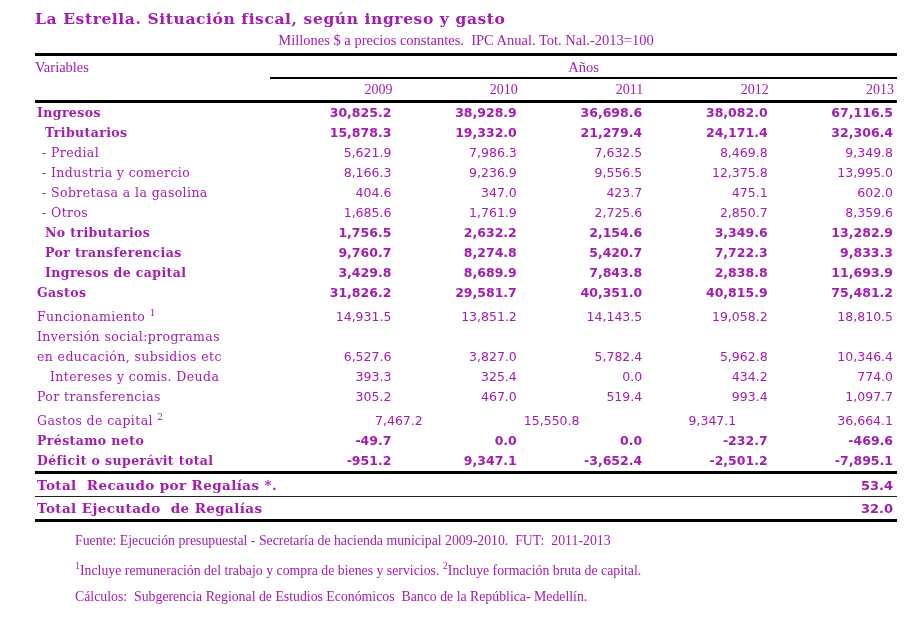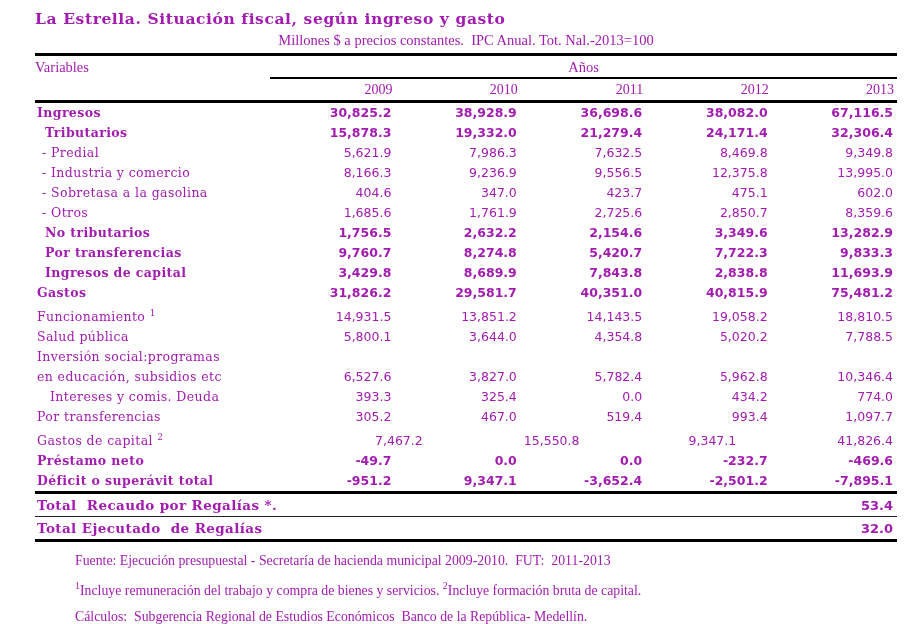--- a/index.html
+++ b/index.html
@@ -215,28 +215,20 @@
           <div class="cell-num bold">75,481.2</div>
         </div>
         <div class="trow">
           <div class="cell-label i0"><div>Funcionamiento <sup>1</sup></div></div>
           <div class="cell-num">14,931.5</div>
           <div class="cell-num">13,851.2</div>
           <div class="cell-num">14,143.5</div>
           <div class="cell-num">19,058.2</div>
           <div class="cell-num">18,810.5</div>
         </div>
-        <div class="trow">
-          <div class="cell-label i0"><div>Salud pública</div></div>
-          <div class="cell-num">5,800.1</div>
-          <div class="cell-num">3,644.0</div>
-          <div class="cell-num">4,354.8</div>
-          <div class="cell-num">5,020.2</div>
-          <div class="cell-num">7,788.5</div>
-        </div>
         <div class="trow two-line">
           <div class="cell-label i0"><div>Inversión social:programas</div><div>en educación, subsidios etc</div></div>
           <div class="cell-num">6,527.6</div>
           <div class="cell-num">3,827.0</div>
           <div class="cell-num">5,782.4</div>
           <div class="cell-num">5,962.8</div>
           <div class="cell-num">10,346.4</div>
         </div>
         <div class="trow">
           <div class="cell-label i3"><div>Intereses y comis. Deuda</div></div>
@@ -252,21 +244,21 @@
           <div class="cell-num">467.0</div>
           <div class="cell-num">519.4</div>
           <div class="cell-num">993.4</div>
           <div class="cell-num">1,097.7</div>
         </div>
         <div class="trow">
           <div class="cell-label i0"><div>Gastos de capital <sup>2</sup></div></div>
           <div class="cell-num">7,467.2</div>
           <div class="cell-num">15,550.8</div>
           <div class="cell-num">9,347.1</div>
-          <div class="cell-num">41,826.4</div>
+          <div class="cell-num">36,664.1</div>
         </div>
         <div class="trow">
           <div class="cell-label i0 bold"><div>Préstamo neto</div></div>
           <div class="cell-num bold">-49.7</div>
           <div class="cell-num bold">0.0</div>
           <div class="cell-num bold">0.0</div>
           <div class="cell-num bold">-232.7</div>
           <div class="cell-num bold">-469.6</div>
         </div>
         <div class="trow">

